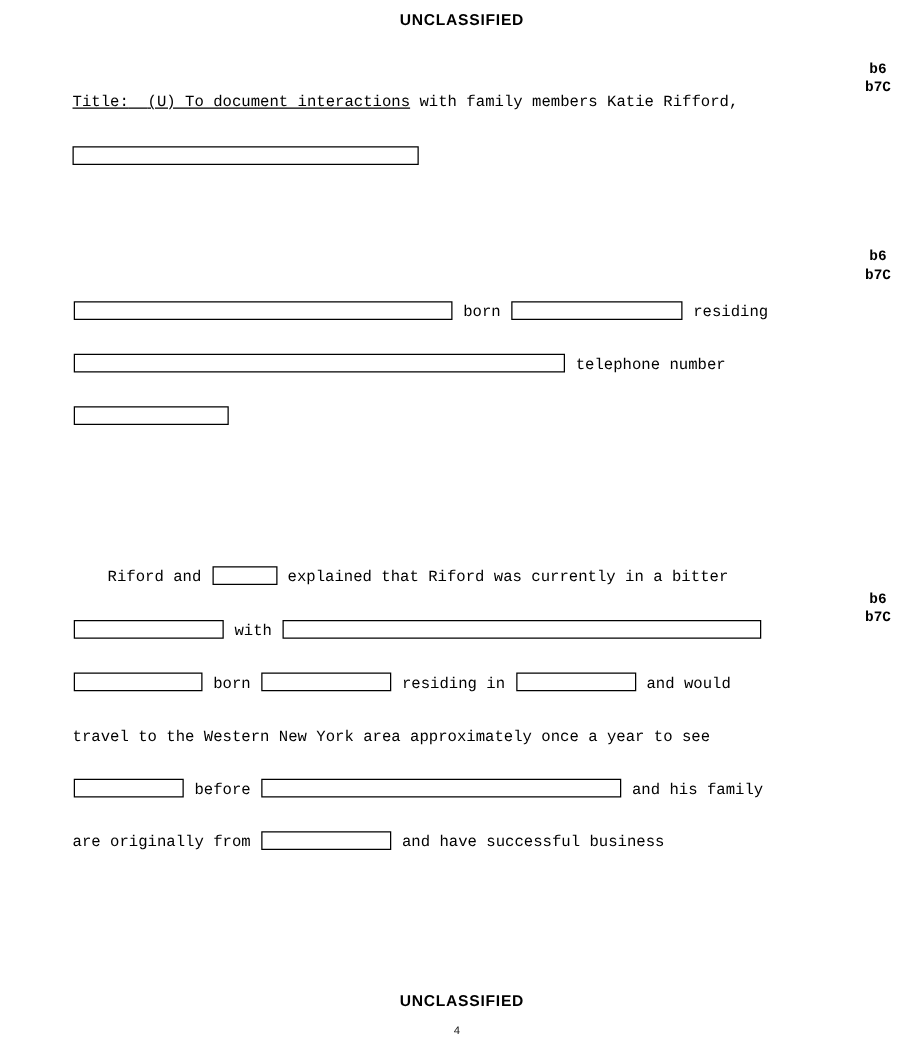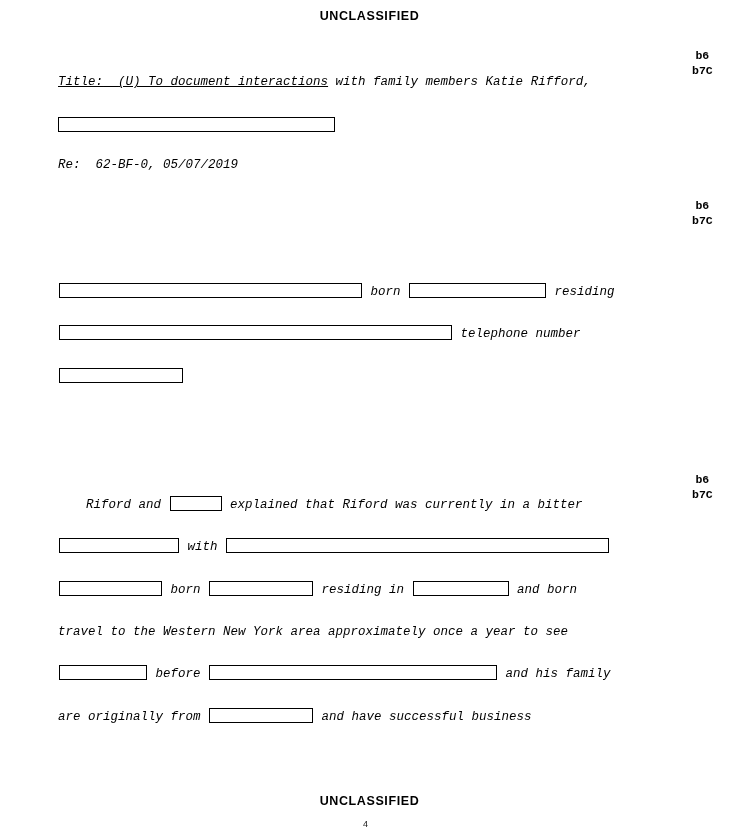--- a/index.html
+++ b/index.html
@@ -80,50 +80,49 @@
     font-size: 11.5px;
     font-weight: bold;
     line-height: 15px;
     left: 692px;
     text-align: center;
   }
   #m1 { top: 48px; }
   #m2 { top: 198px; }
   #m3 { top: 472px; }
 
-  .line { position: relative; font-style: italic; }
+  .line { position: relative; }
 </style>
 </head>
 <body>
 
 <div class="page">
 
   <div class="classification" id="class-top">UNCLASSIFIED</div>
 
   <div class="marginalia" id="m1"><span>b6</span><br><span>b7C</span></div>
   <div class="marginalia" id="m2"><span>b6</span><br><span>b7C</span></div>
   <div class="marginalia" id="m3"><span>b6</span><br><span>b7C</span></div>
 
   <div class="body-text">
 
 <div class="line"><span class="u">Title:</span><span class="u">&nbsp;&nbsp;</span><span class="u">(U) To document interactions</span> <span>with family members Katie Rifford,</span></div>
 <div class="line"><span class="blk" style="width:277px;margin-top:2px;margin-bottom:2px;"></span></div>
-<div class="line"><span>Re:  62-BF-0, 05/07/2019</span></div>
 
 <div style="height:21px"></div>
 
 <div class="line"><span class="rd" style="width:303px;"></span> <span>born</span> <span class="rd" style="width:137px;"></span> <span>residing</span></div>
 <div class="line"><span class="rd" style="width:393px;"></span> <span>telephone number</span></div>
 <div class="line"><span class="rd" style="width:124px;"></span></div>
 
 <div style="height:22px"></div>
 
 <div class="line"><span class="indent"></span><span>Riford and</span> <span class="rd" style="width:52px;"></span> <span>explained that Riford was currently in a bitter</span></div>
 <div class="line"><span class="rd" style="width:120px;"></span> <span>with</span> <span class="rd" style="width:383px;"></span></div>
-<div class="line"><span class="rd" style="width:103px;"></span> <span>born</span> <span class="rd" style="width:104px;"></span> <span>residing in</span> <span class="rd" style="width:96px;"></span> <span>and born</span></div>
+<div class="line"><span class="rd" style="width:103px;"></span> <span>born</span> <span class="rd" style="width:104px;"></span> <span>residing in</span> <span class="rd" style="width:96px;"></span> <span>and would</span></div>
 <div class="line"><span>travel to the Western New York area approximately once a year to see</span></div>
 <div class="line"><span class="rd" style="width:88px;"></span> <span>before</span> <span class="rd" style="width:288px;"></span> <span>and his family</span></div>
 <div class="line"><span>are originally from</span> <span class="rd" style="width:104px;"></span> <span>and have successful business</span></div>
 
 
 
 
 
 
 

